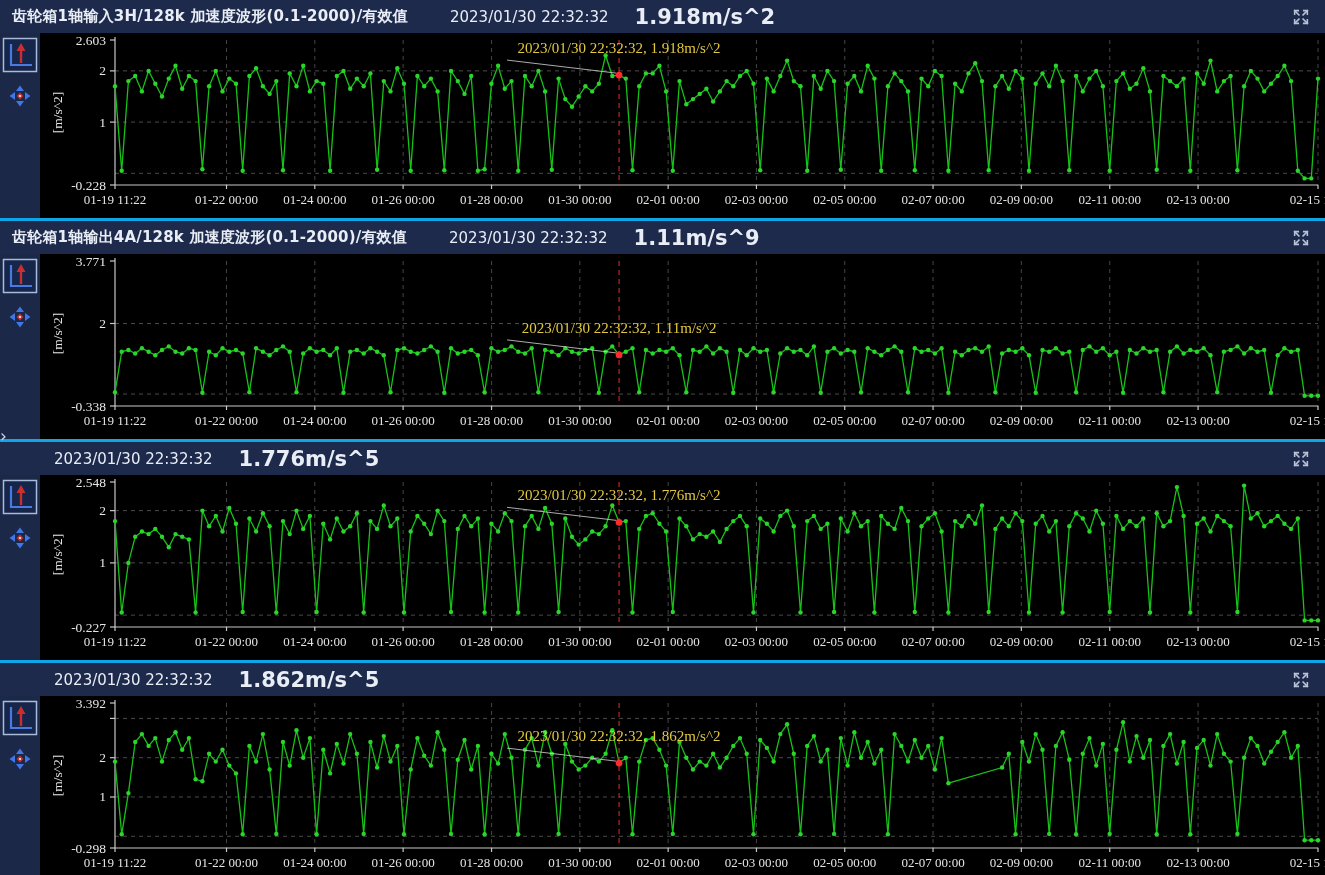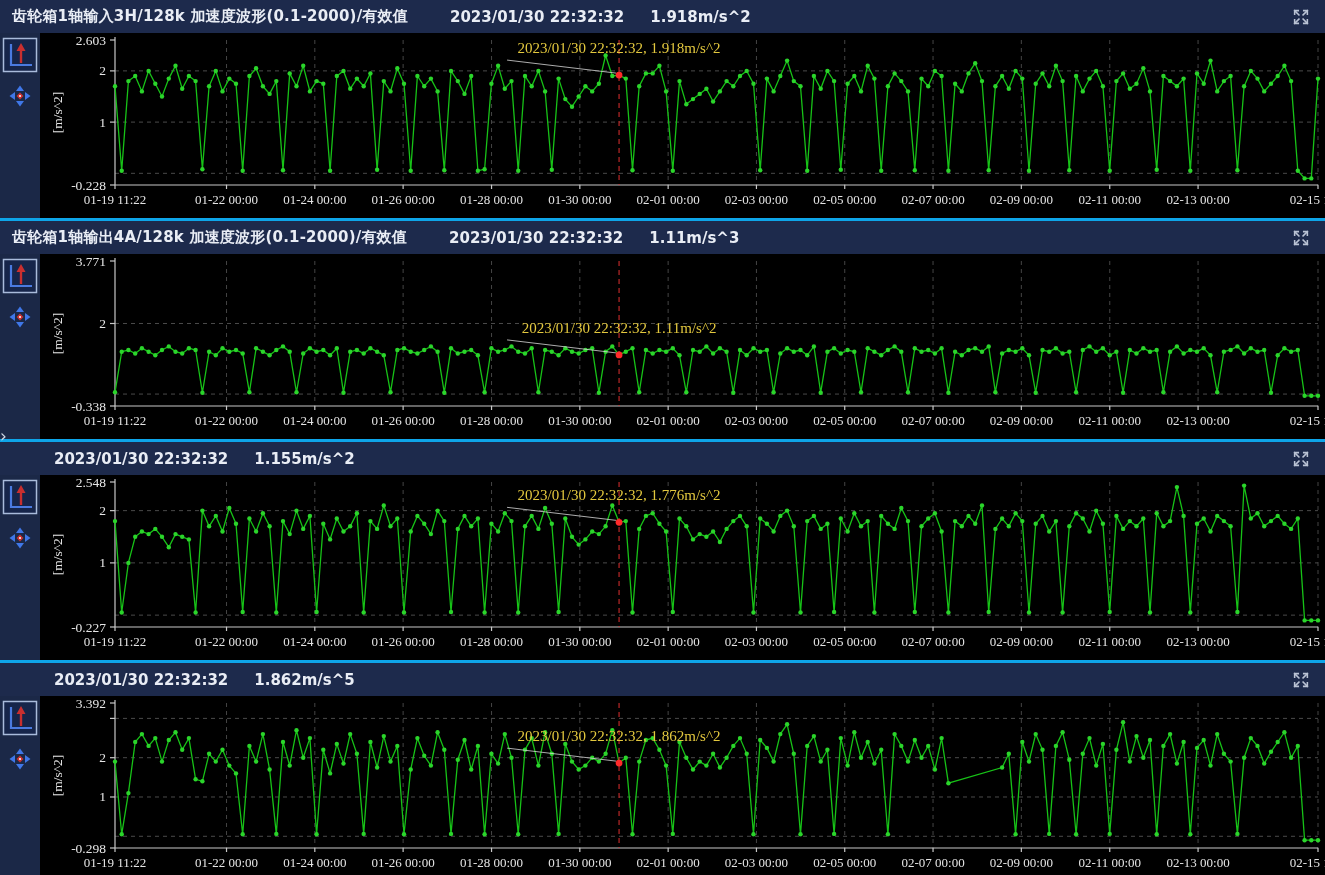--- a/index.html
+++ b/index.html
@@ -7,22 +7,22 @@
     width:1325px;height:875px;overflow:hidden;position:relative;
     background:#1b2847;font-family:"DejaVu Sans",sans-serif;
   }
   .panel{height:218px;display:flex;flex-direction:column;background:#1b2847;}
   .panel + .panel{border-top:3px solid #0ea5e9;}
   .titlebar{
     height:33px;flex:0 0 33px;display:flex;align-items:center;
     background:#1d2a4c;padding:0 12px;color:#e9edf5;
   }
   .titlebar .ptitle{font-size:15px;font-weight:600;letter-spacing:.2px;}
-  .titlebar .pts{font-size:15px;font-weight:700;margin-left:42px;}
-  .titlebar .pval{font-size:15px;font-weight:600;margin-left:26px;}
+  .titlebar .pts{font-size:15px;font-weight:400;margin-left:42px;}
+  .titlebar .pval{font-size:21px;font-weight:600;margin-left:26px;}
   .expand-btn{margin-left:auto;width:24px;height:24px;display:flex;align-items:center;justify-content:center;cursor:pointer;}
   .pbody{flex:1;display:flex;background:#c4b5fd;}
   .gutter{width:40px;flex:0 0 40px;background:#1b2847;display:flex;flex-direction:column;align-items:center;padding-top:4px;}
   .tool-axis{width:36px;height:36px;}
   .tool-pan{width:22px;height:22px;margin-top:12px;}
   svg.chart{display:block;background:#000;}
   svg.chart text{font-family:"Liberation Serif",serif;}
   .sidebar-chevron{
     position:absolute;left:0px;top:428px;color:#cdd5e2;font-size:17px;
     line-height:17px;z-index:5;cursor:pointer;font-family:"DejaVu Sans",sans-serif;
@@ -316,21 +316,21 @@
           <line x1="467.0502793296089" y1="27.084775697633354" x2="576.0502793296089" y2="40.084775697633354" stroke="#d8d8d8" stroke-width="0.8"></line>
           <circle cx="579.0502793296089" cy="42.084775697633354" r="3.4" fill="#ff2a2a"></circle>
           <text x="579.0502793296089" y="20.084775697633354" text-anchor="middle" fill="#e3c83e" font-size="15px">2023/01/30 22:32:32, 1.918m/s^2</text>
         </svg>
       </div>
     </section>
     <section class="panel">
       <div class="titlebar">
         <span class="ptitle">齿轮箱1轴输出4A/128k 加速度波形(0.1-2000)/有效值</span>
         <span class="pts">2023/01/30 22:32:32</span>
-        <span class="pval">1.11m/s^3</span>
+        <span class="pval">1.11m/s^9</span>
         <span class="expand-btn">
           <svg viewBox="0 0 22 22" width="20" height="20">
             <g stroke="#b9c2d4" stroke-width="1.7" fill="none" stroke-linecap="square">
               <path d="M8.7,8.7 L4,4"></path>
               <path d="M4,8 L4,4 L8,4"></path>
               <path d="M13.3,8.7 L18,4"></path>
               <path d="M14,4 L18,4 L18,8"></path>
               <path d="M8.7,13.3 L4,18"></path>
               <path d="M4,14 L4,18 L8,18"></path>
               <path d="M13.3,13.3 L18,18"></path>
@@ -599,21 +599,21 @@
           <line x1="579.0502793296089" y1="7" x2="579.0502793296089" y2="152" stroke="#e03030" stroke-width="1" stroke-dasharray="5,4"></line>
           <line x1="467.0502793296089" y1="85.90240934533948" x2="576.0502793296089" y2="98.90240934533948" stroke="#d8d8d8" stroke-width="0.8"></line>
           <circle cx="579.0502793296089" cy="100.90240934533948" r="3.4" fill="#ff2a2a"></circle>
           <text x="579.0502793296089" y="78.90240934533948" text-anchor="middle" fill="#e3c83e" font-size="15px">2023/01/30 22:32:32, 1.11m/s^2</text>
         </svg>
       </div>
     </section>
     <section class="panel">
       <div class="titlebar">
         <span class="pts">2023/01/30 22:32:32</span>
-        <span class="pval">1.155m/s^2</span>
+        <span class="pval">1.776m/s^5</span>
         <span class="expand-btn">
           <svg viewBox="0 0 22 22" width="20" height="20">
             <g stroke="#b9c2d4" stroke-width="1.7" fill="none" stroke-linecap="square">
               <path d="M8.7,8.7 L4,4"></path>
               <path d="M4,8 L4,4 L8,4"></path>
               <path d="M13.3,8.7 L18,4"></path>
               <path d="M14,4 L18,4 L18,8"></path>
               <path d="M8.7,13.3 L4,18"></path>
               <path d="M4,14 L4,18 L8,18"></path>
               <path d="M13.3,13.3 L18,18"></path>

